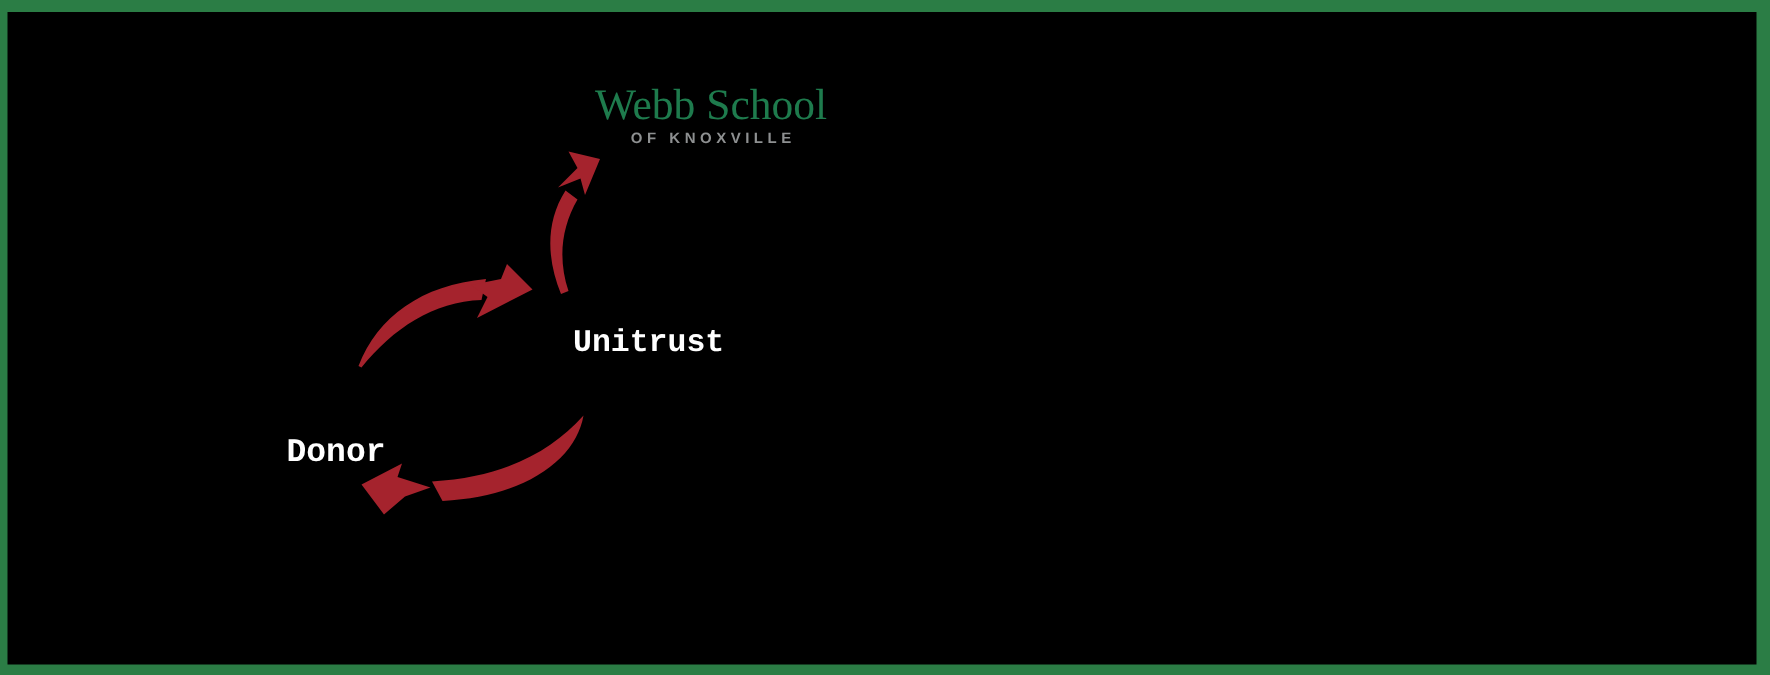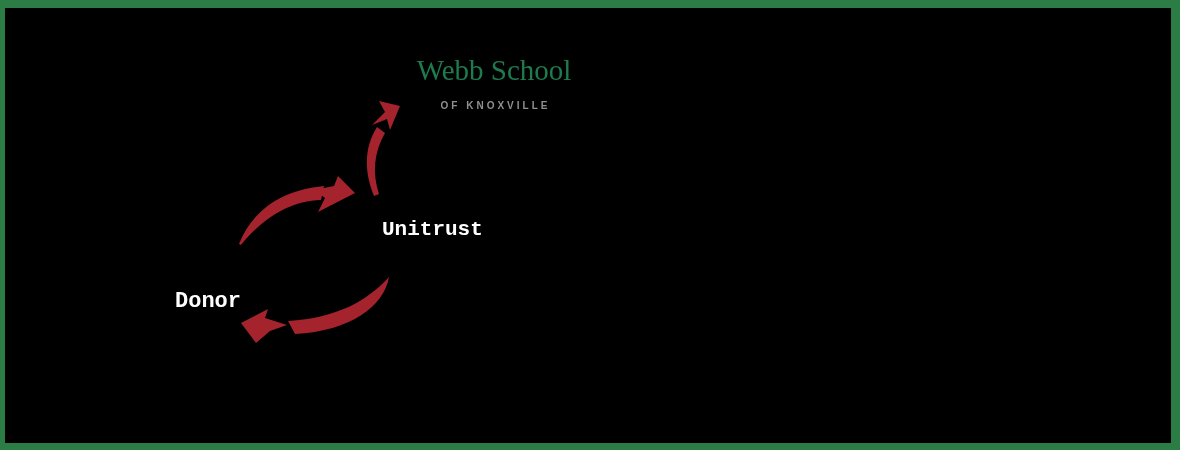--- a/index.html
+++ b/index.html
@@ -20,35 +20,35 @@
     width: 1180px; height: 450px;
     box-sizing: border-box;
     border-style: solid;
     border-color: var(--border-green, #2b7d45);
     border-width: 8px 9px 7px 5px;
     pointer-events: none;
     z-index: 5;
   }
   .logo {
     position: absolute;
-    left: 416px;
+    left: 396px;
     top: 55px;
     width: 156px;
     text-align: center;
     z-index: 2;
   }
   .logo-title {
     font-family: "Liberation Serif", serif;
     font-size: 29px;
     line-height: 1.05;
     color: var(--logo-green, #1e7b4d);
     white-space: nowrap;
   }
   .logo-sub {
-    margin-top: 15px;
+    margin-top: 2px;
     font-family: "Liberation Sans", sans-serif;
     font-weight: bold;
     font-size: 10px;
     letter-spacing: 3px;
     padding-left: 3px; 
     color: var(--logo-gray, #8e9091);
     white-space: nowrap;
   }
   .arrows {
     position: absolute;
@@ -62,21 +62,21 @@
   .node-label {
     position: absolute;
     color: var(--label-white, #ffffff);
     font-family: Liberation Mono, monospace;
     font-weight: bold;
     line-height: 1;
     white-space: nowrap;
     z-index: 3;
   }
   .label-donor {
-    left: 175px;
+    left: 191px;
     top: 291px;
     font-size: 22px;
   }
   .label-unitrust {
     left: 382px;
     top: 219px;
     font-size: 21px;
   }
 </style>
 </head>

